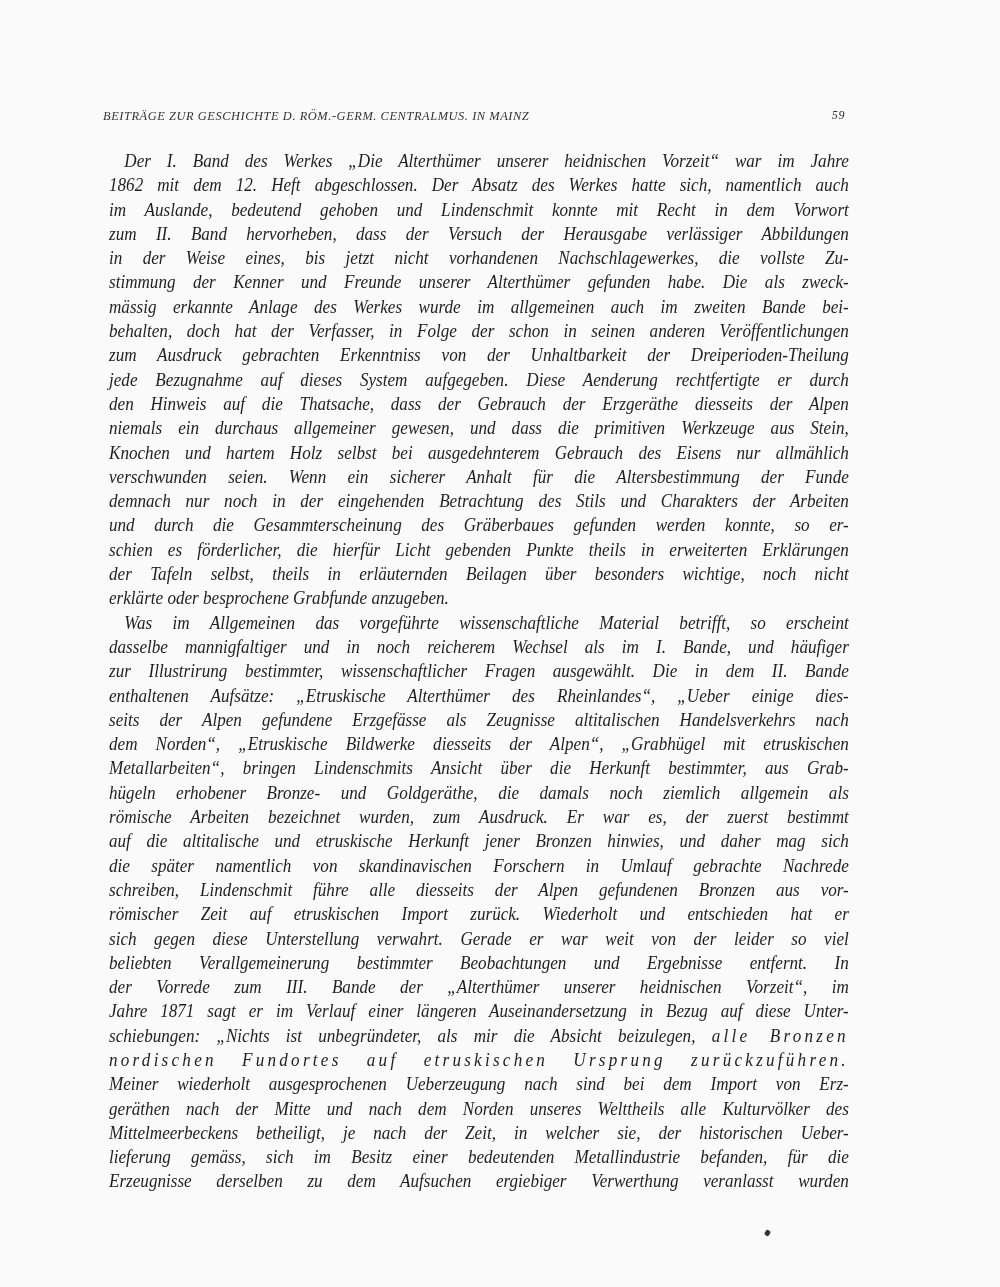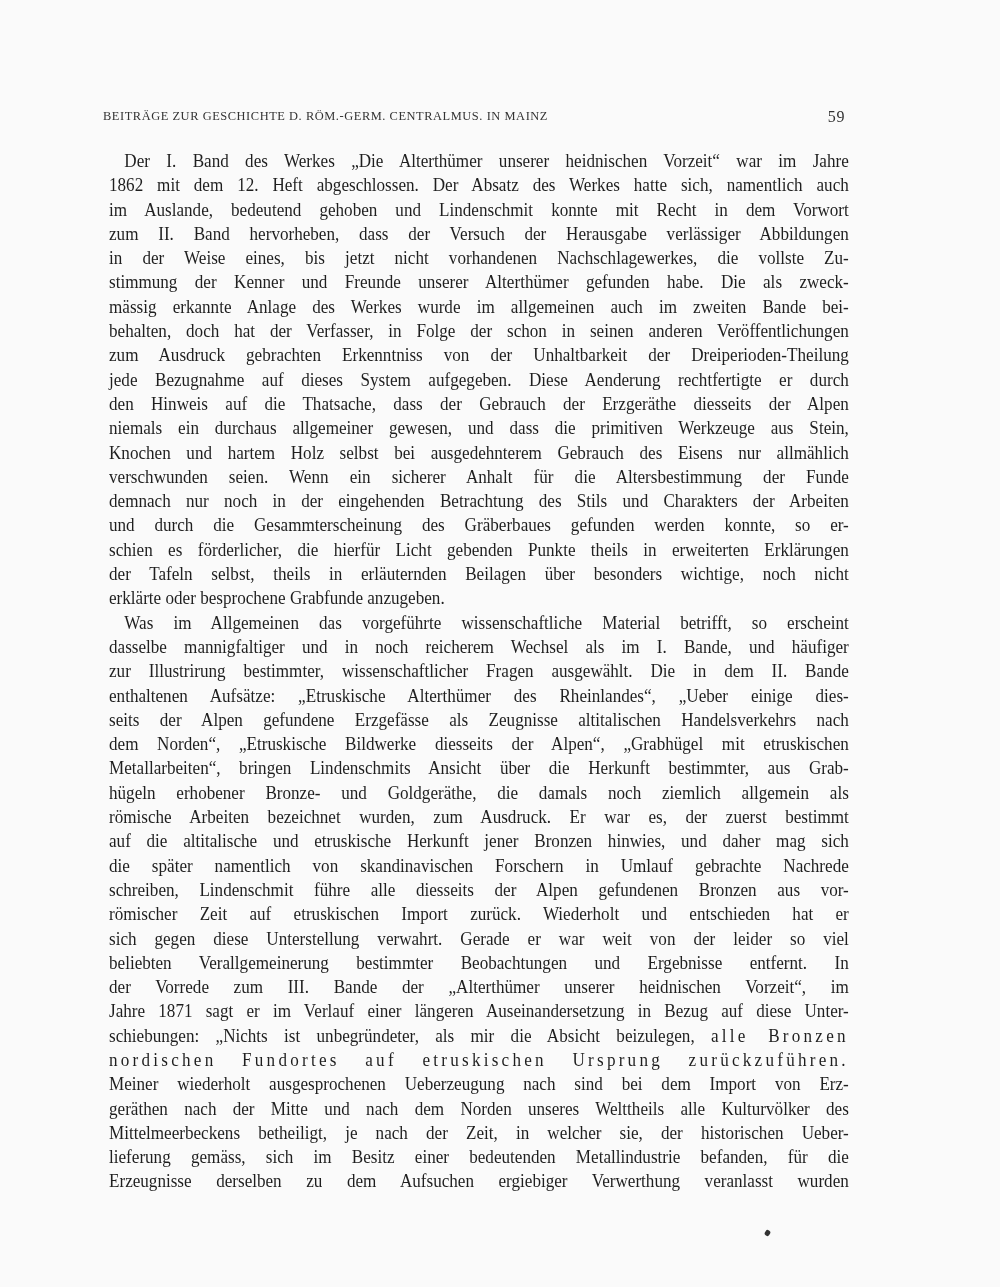--- a/index.html
+++ b/index.html
@@ -4,28 +4,28 @@
 <style>
   html, body { margin: 0; padding: 0; }
   body {
     width: 1000px; height: 1287px;
     background: #fafafa;
     position: relative;
     overflow: hidden;
     color: #1f1f1f;
     font-family: "Liberation Serif", "DejaVu Serif", serif;
   }
-  .page { position: absolute; left: 0; top: 0; width: 1000px; height: 1287px; }
+  .page { position: absolute; left: 0; top: 0; width: 1000px; height: 1287px; font-style: italic; }
   .running-head {
     position: absolute; left: 103px; top: 108px; width: 742px;
     font-size: 13.5px; letter-spacing: 0.6px; color: #333;
     display: flex; justify-content: space-between;
   }
   .running-title { transform: scaleX(0.92); transform-origin: left center; white-space: nowrap; }
-  .page-number { font-size: 16px; }
+  .page-number { font-size: 12px; }
   .body-text {
     position: absolute; left: 109px; top: 149px; width: 740px;
   }
   .line {
     height: 24.3px; line-height: 24.3px;
     font-size: 19px;
     white-space: nowrap;
     text-align: justify;
     text-align-last: justify;
     transform: scaleX(0.9);

